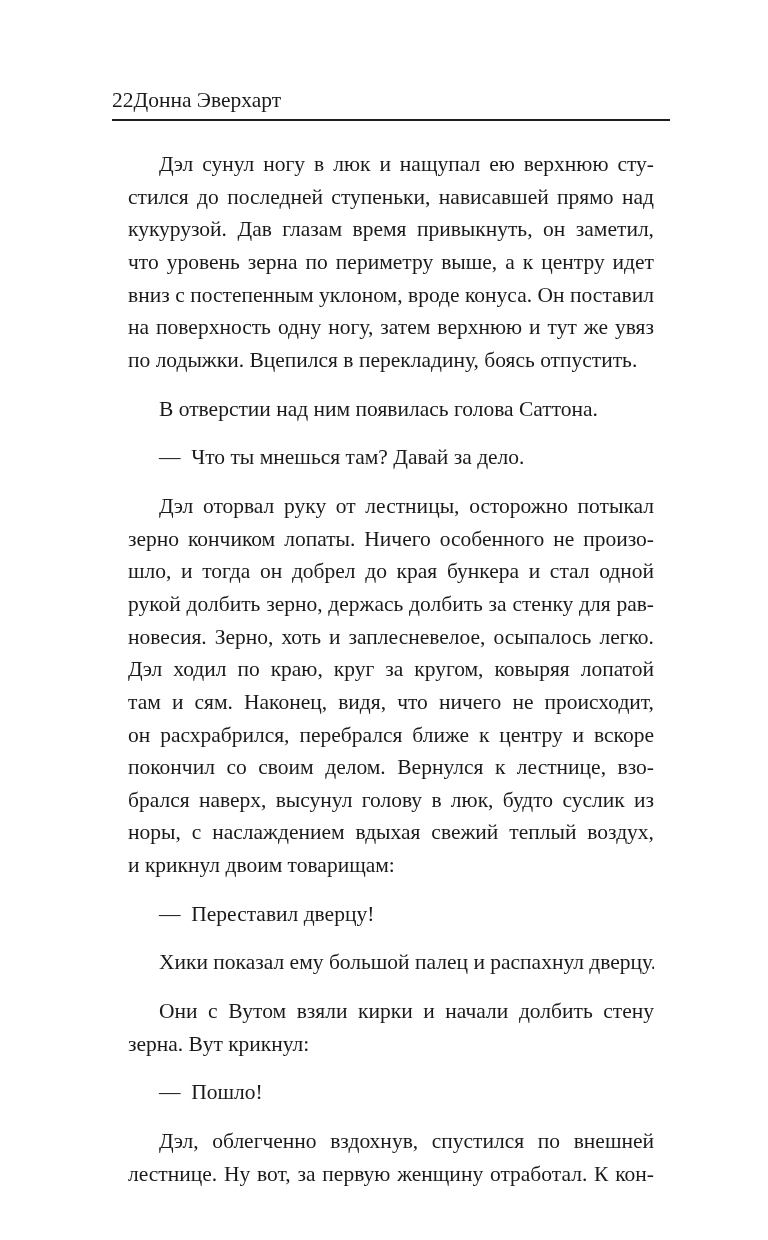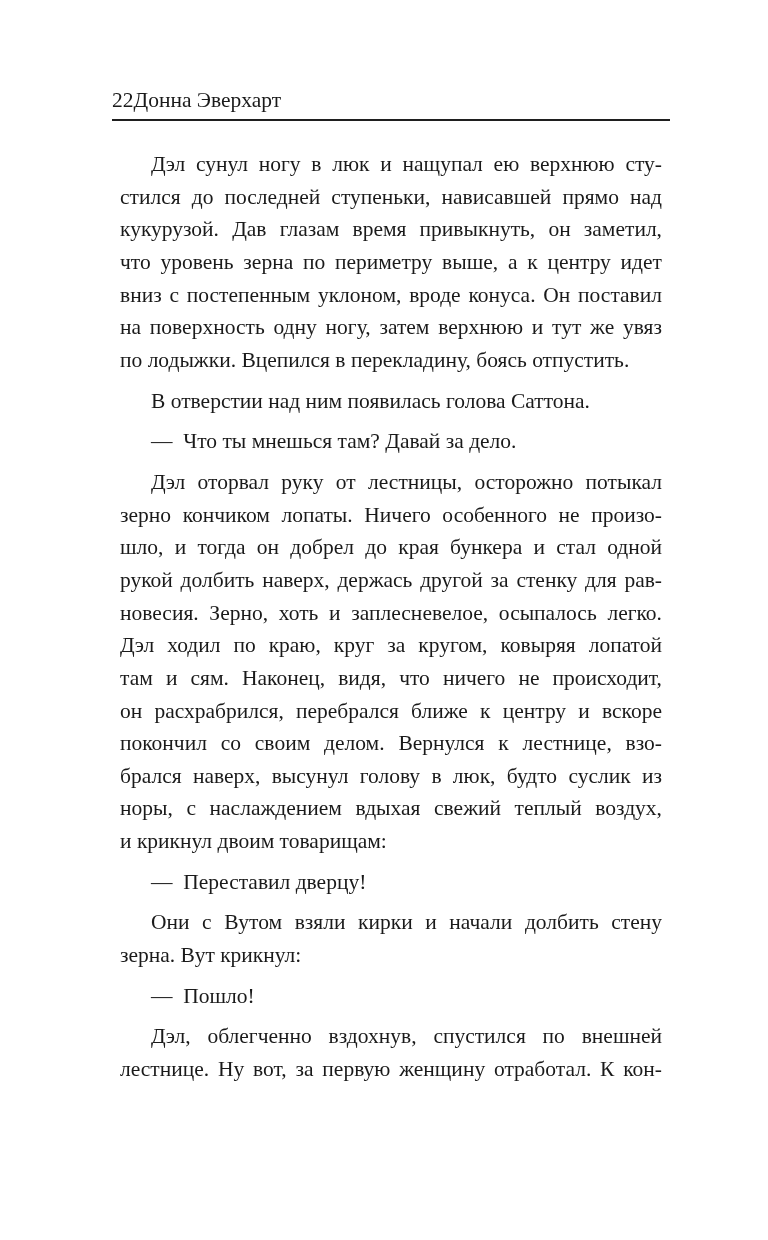--- a/index.html
+++ b/index.html
@@ -31,21 +31,21 @@
   .rule {
     height: 2px;
     background: #1f1f1f;
     margin-top: 7px;
   }
   .body-text {
     margin-top: 27px;
     font-size: 21.5px;
   }
   .para {
-    margin: 8px;
+    margin: 16px;
     padding: 0;
   }
   .line {
     line-height: 32.66px;
     height: 32.66px;
     overflow: hidden;
     text-align: justify;
     text-align-last: justify;
     white-space: nowrap;
     word-spacing: normal;
@@ -81,32 +81,35 @@
         <div class="para">
           <div class="line pfirst plast">В отверстии над ним появилась голова Саттона.</div>
         </div>
         <div class="para">
           <div class="line pfirst plast">— Что ты мнешься там? Давай за дело.</div>
         </div>
         <div class="para">
           <div class="line pfirst">Дэл оторвал руку от лестницы, осторожно потыкал</div>
           <div class="line">зерно кончиком лопаты. Ничего особенного не произо-</div>
           <div class="line">шло, и тогда он добрел до края бункера и стал одной</div>
-          <div class="line">рукой долбить наверх, держась другой за стенку для рав-</div>
+          <div class="line">рукой долбить зерно, держась долбить за стенку для рав-</div>
           <div class="line">новесия. Зерно, хоть и заплесневелое, осыпалось легко.</div>
           <div class="line">Дэл ходил по краю, круг за кругом, ковыряя лопатой</div>
           <div class="line">там и сям. Наконец, видя, что ничего не происходит,</div>
           <div class="line">он расхрабрился, перебрался ближе к центру и вскоре</div>
           <div class="line">покончил со своим делом. Вернулся к лестнице, взо-</div>
           <div class="line">брался наверх, высунул голову в люк, будто суслик из</div>
           <div class="line">норы, с наслаждением вдыхая свежий теплый воздух,</div>
           <div class="line plast">и крикнул двоим товарищам:</div>
         </div>
         <div class="para">
           <div class="line pfirst plast">— Переставил дверцу!</div>
+        </div>
+        <div class="para">
+          <div class="line pfirst plast">Хики показал ему большой палец и распахнул дверцу.</div>
         </div>
         <div class="para">
           <div class="line pfirst">Они с Вутом взяли кирки и начали долбить стену</div>
           <div class="line plast">зерна. Вут крикнул:</div>
         </div>
         <div class="para">
           <div class="line pfirst plast">— Пошло!</div>
         </div>
         <div class="para">
           <div class="line pfirst">Дэл, облегченно вздохнув, спустился по внешней</div>

